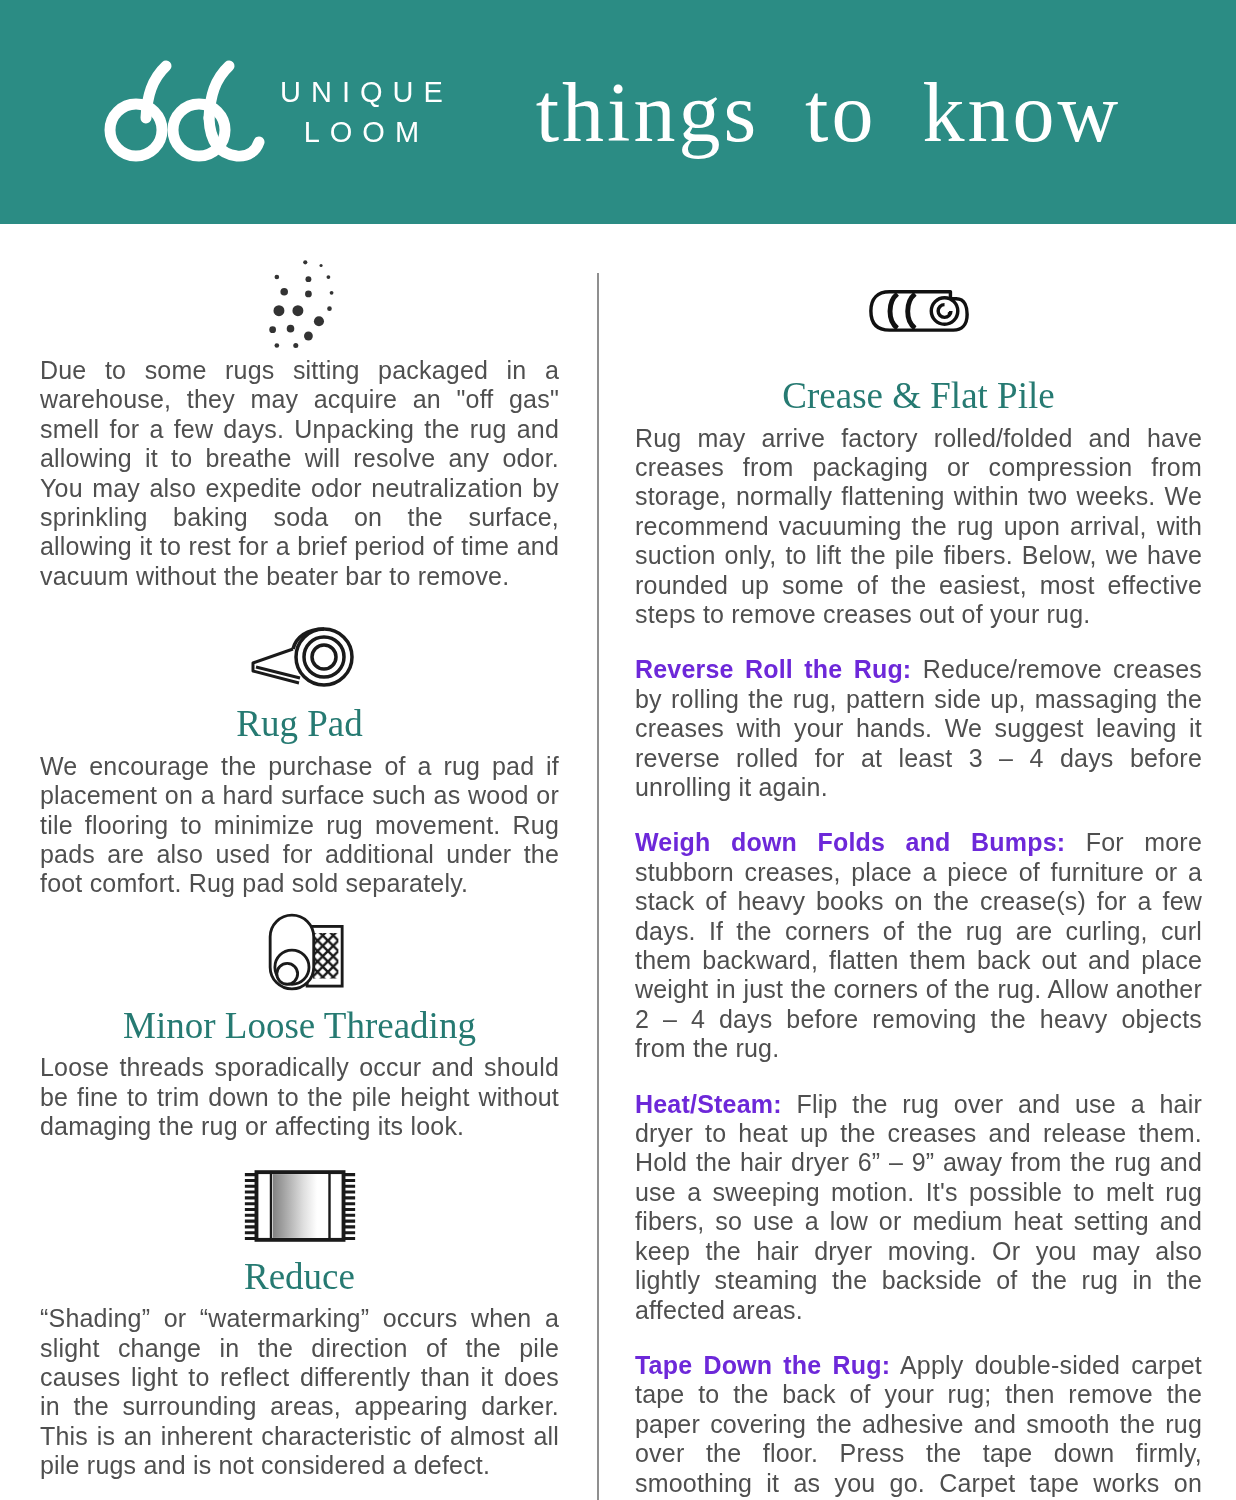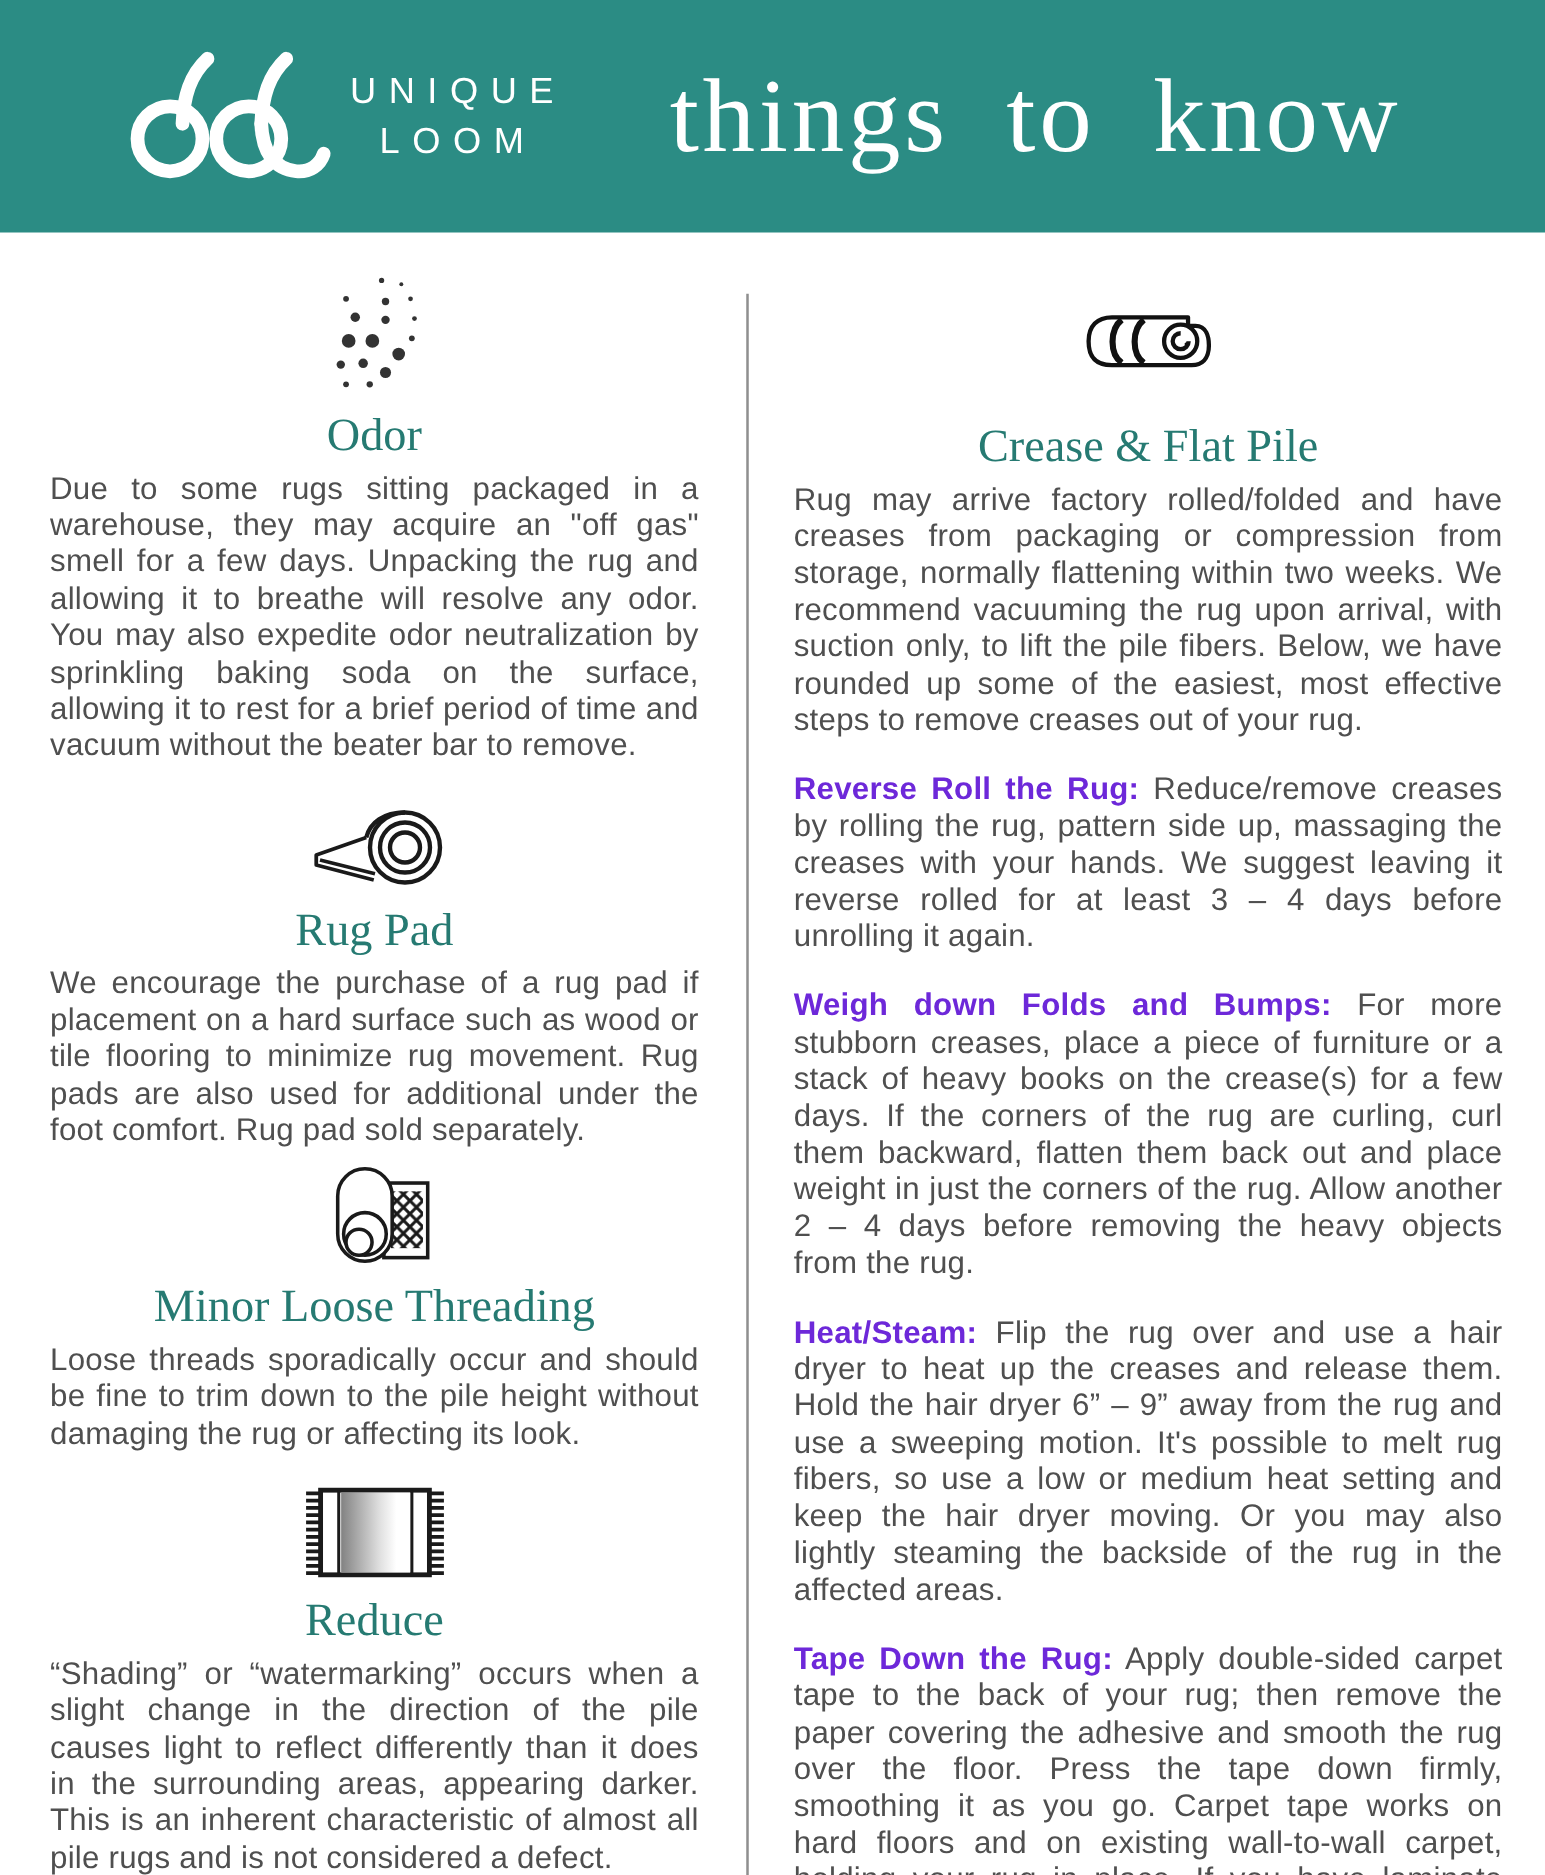--- a/index.html
+++ b/index.html
@@ -4,21 +4,21 @@
 <style>
   html,body { margin:0; padding:0; }
   body {
     width:1236px; height:1500px;
     background:#ffffff;
     font-family:"Liberation Sans", sans-serif;
     overflow:hidden;
   }
   
   .header {
-    height:186px; background:#2b8c84;
+    height:224px; background:#2b8c84;
     display:flex; align-items:center;
     box-sizing:border-box;
   }
   .logo-group { display:flex; align-items:center; margin-left:96px; }
   .logo-mark { width:170px; height:120px; }
   .brand {
     color:#ffffff; font-size:29px; letter-spacing:10px;
     line-height:40px; text-align:center; margin-left:14px;
     font-weight:400;
   }
@@ -104,21 +104,20 @@
               <circle cx="63" cy="50" r="2.2"></circle>
             <circle cx="53" cy="62" r="4.8"></circle>
             <circle cx="9" cy="70" r="3.2"></circle>
               <circle cx="26" cy="69" r="3.6"></circle>
               <circle cx="43" cy="76" r="4.2"></circle>
             <circle cx="13" cy="85" r="2.2"></circle>
               <circle cx="31" cy="85" r="2.4"></circle>
           </g>
         </svg>
       </div>
-      <h2 class="sec-heading">Odor</h2>
       <p class="body-text">Due to some rugs sitting packaged in a warehouse, they may acquire an "off gas" smell for a few days. Unpacking the rug and allowing it to breathe will resolve any odor. You may also expedite odor neutralization by sprinkling baking soda on the surface, allowing it to rest for a brief period of time and vacuum without the beater bar to remove.</p>
     </div>
 
     <div class="section">
       <div class="icon-wrap iw-pad">
         <svg width="112" height="72" viewBox="0 0 110 72">
           <g fill="none" stroke="#1a1a1a" stroke-width="3" stroke-linejoin="round">
             <path d="M48,28 L8,42 L8,50 L54,62"></path>
             <path d="M11,46 L55,57"></path>
           </g>

